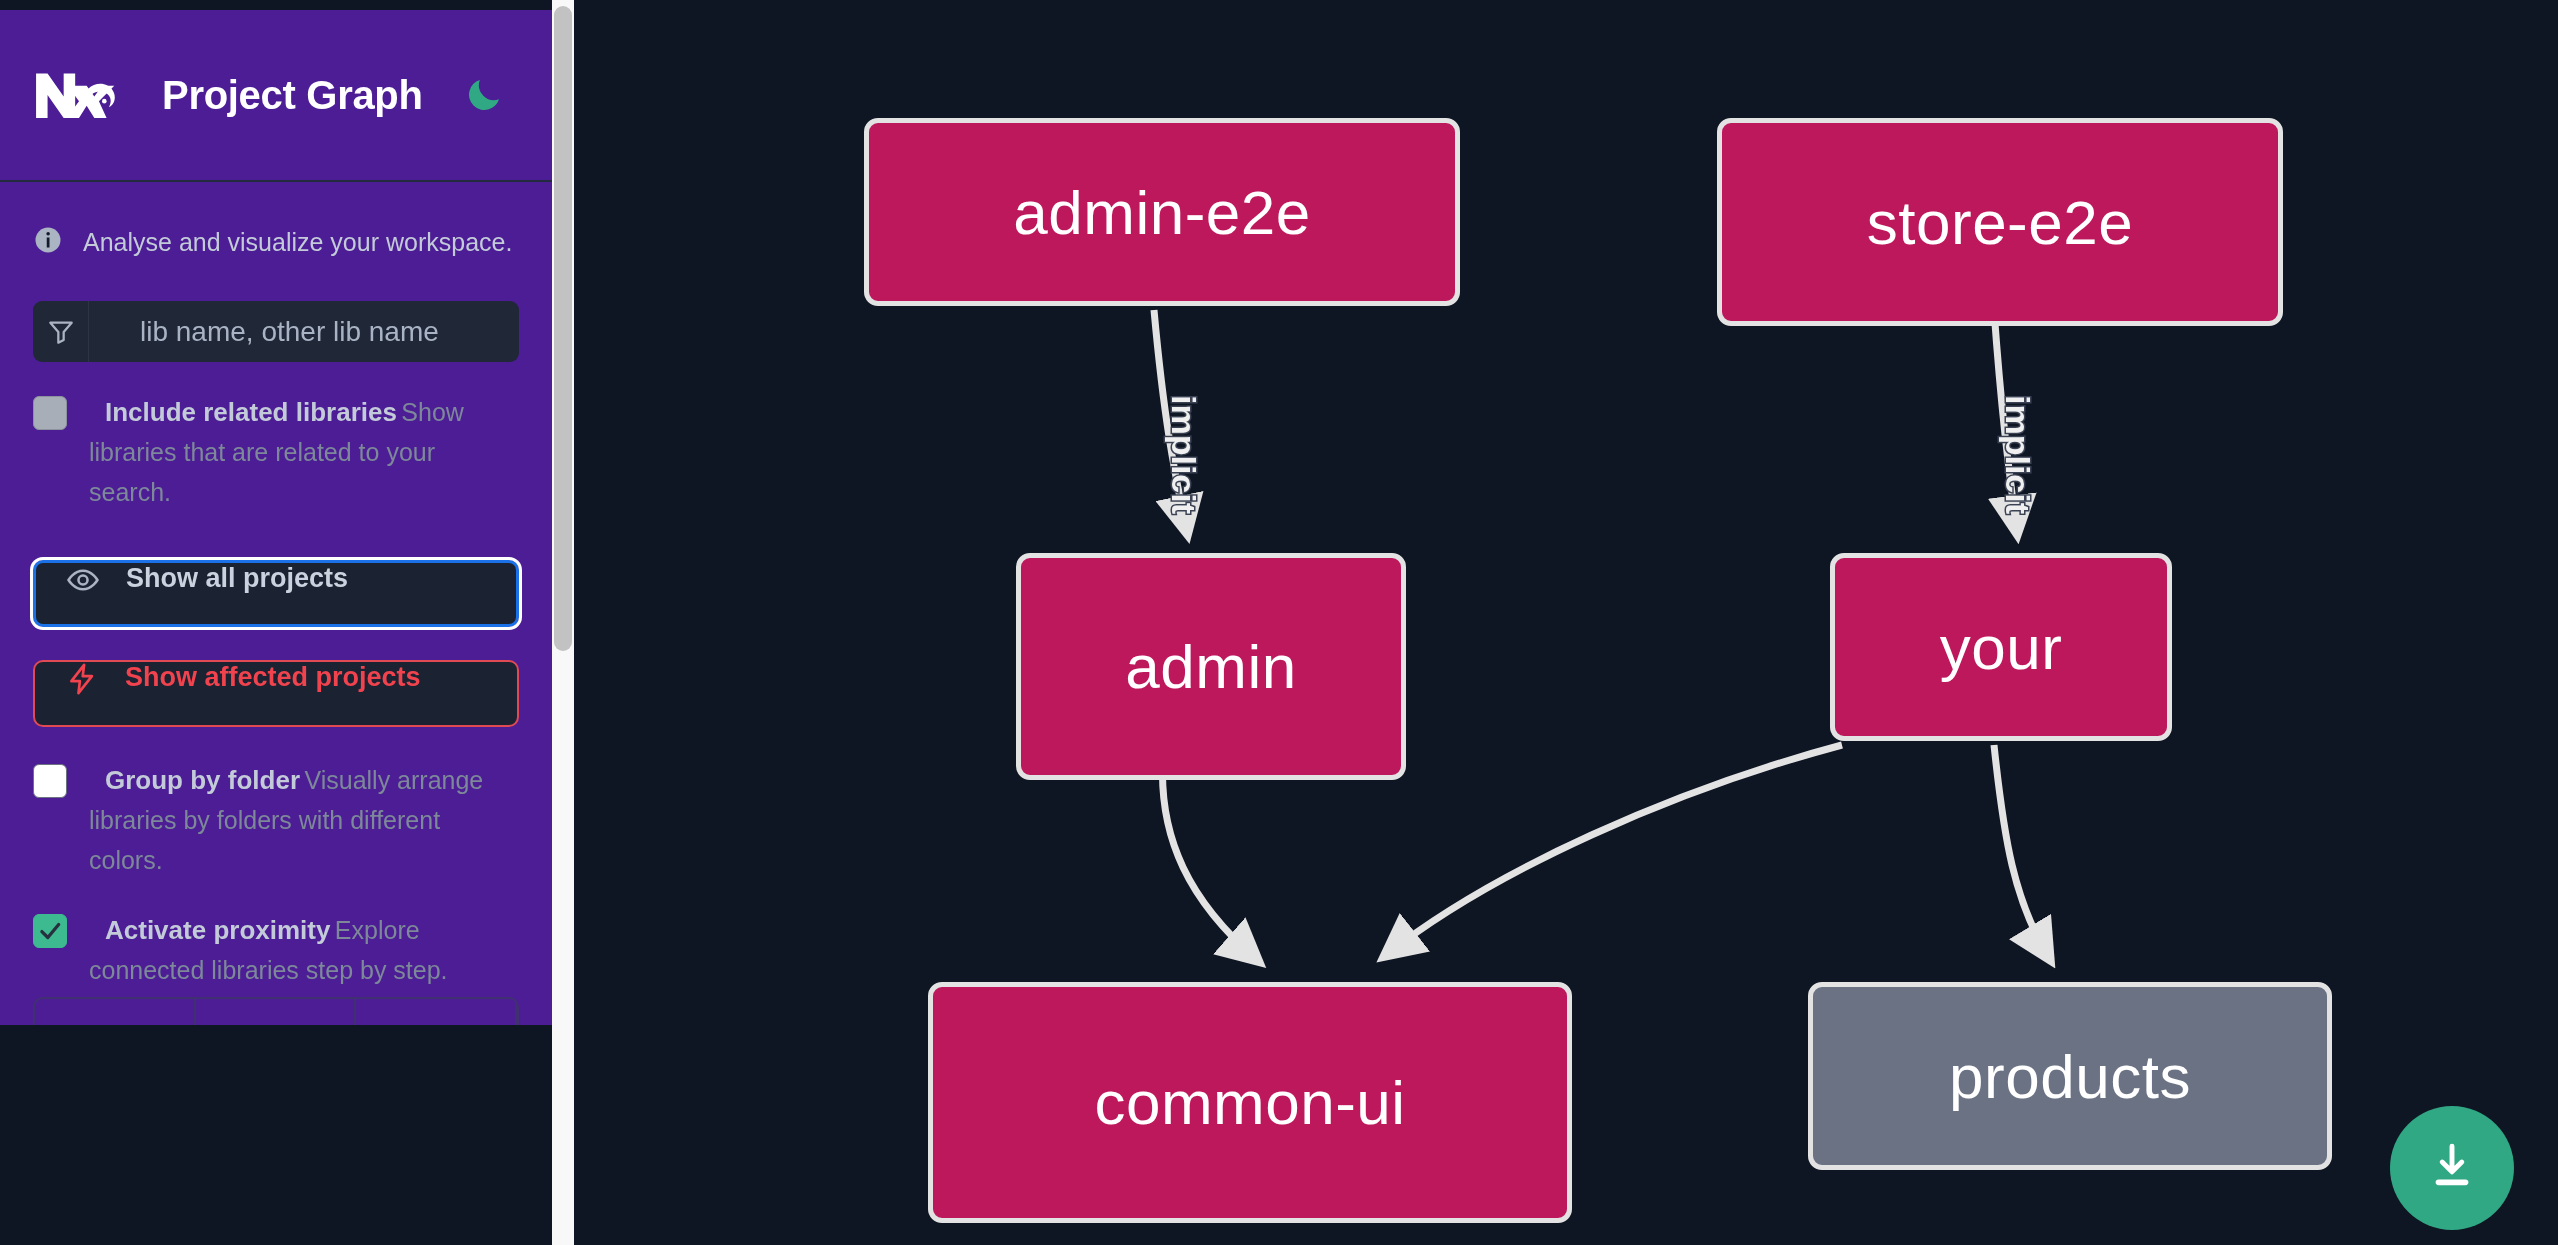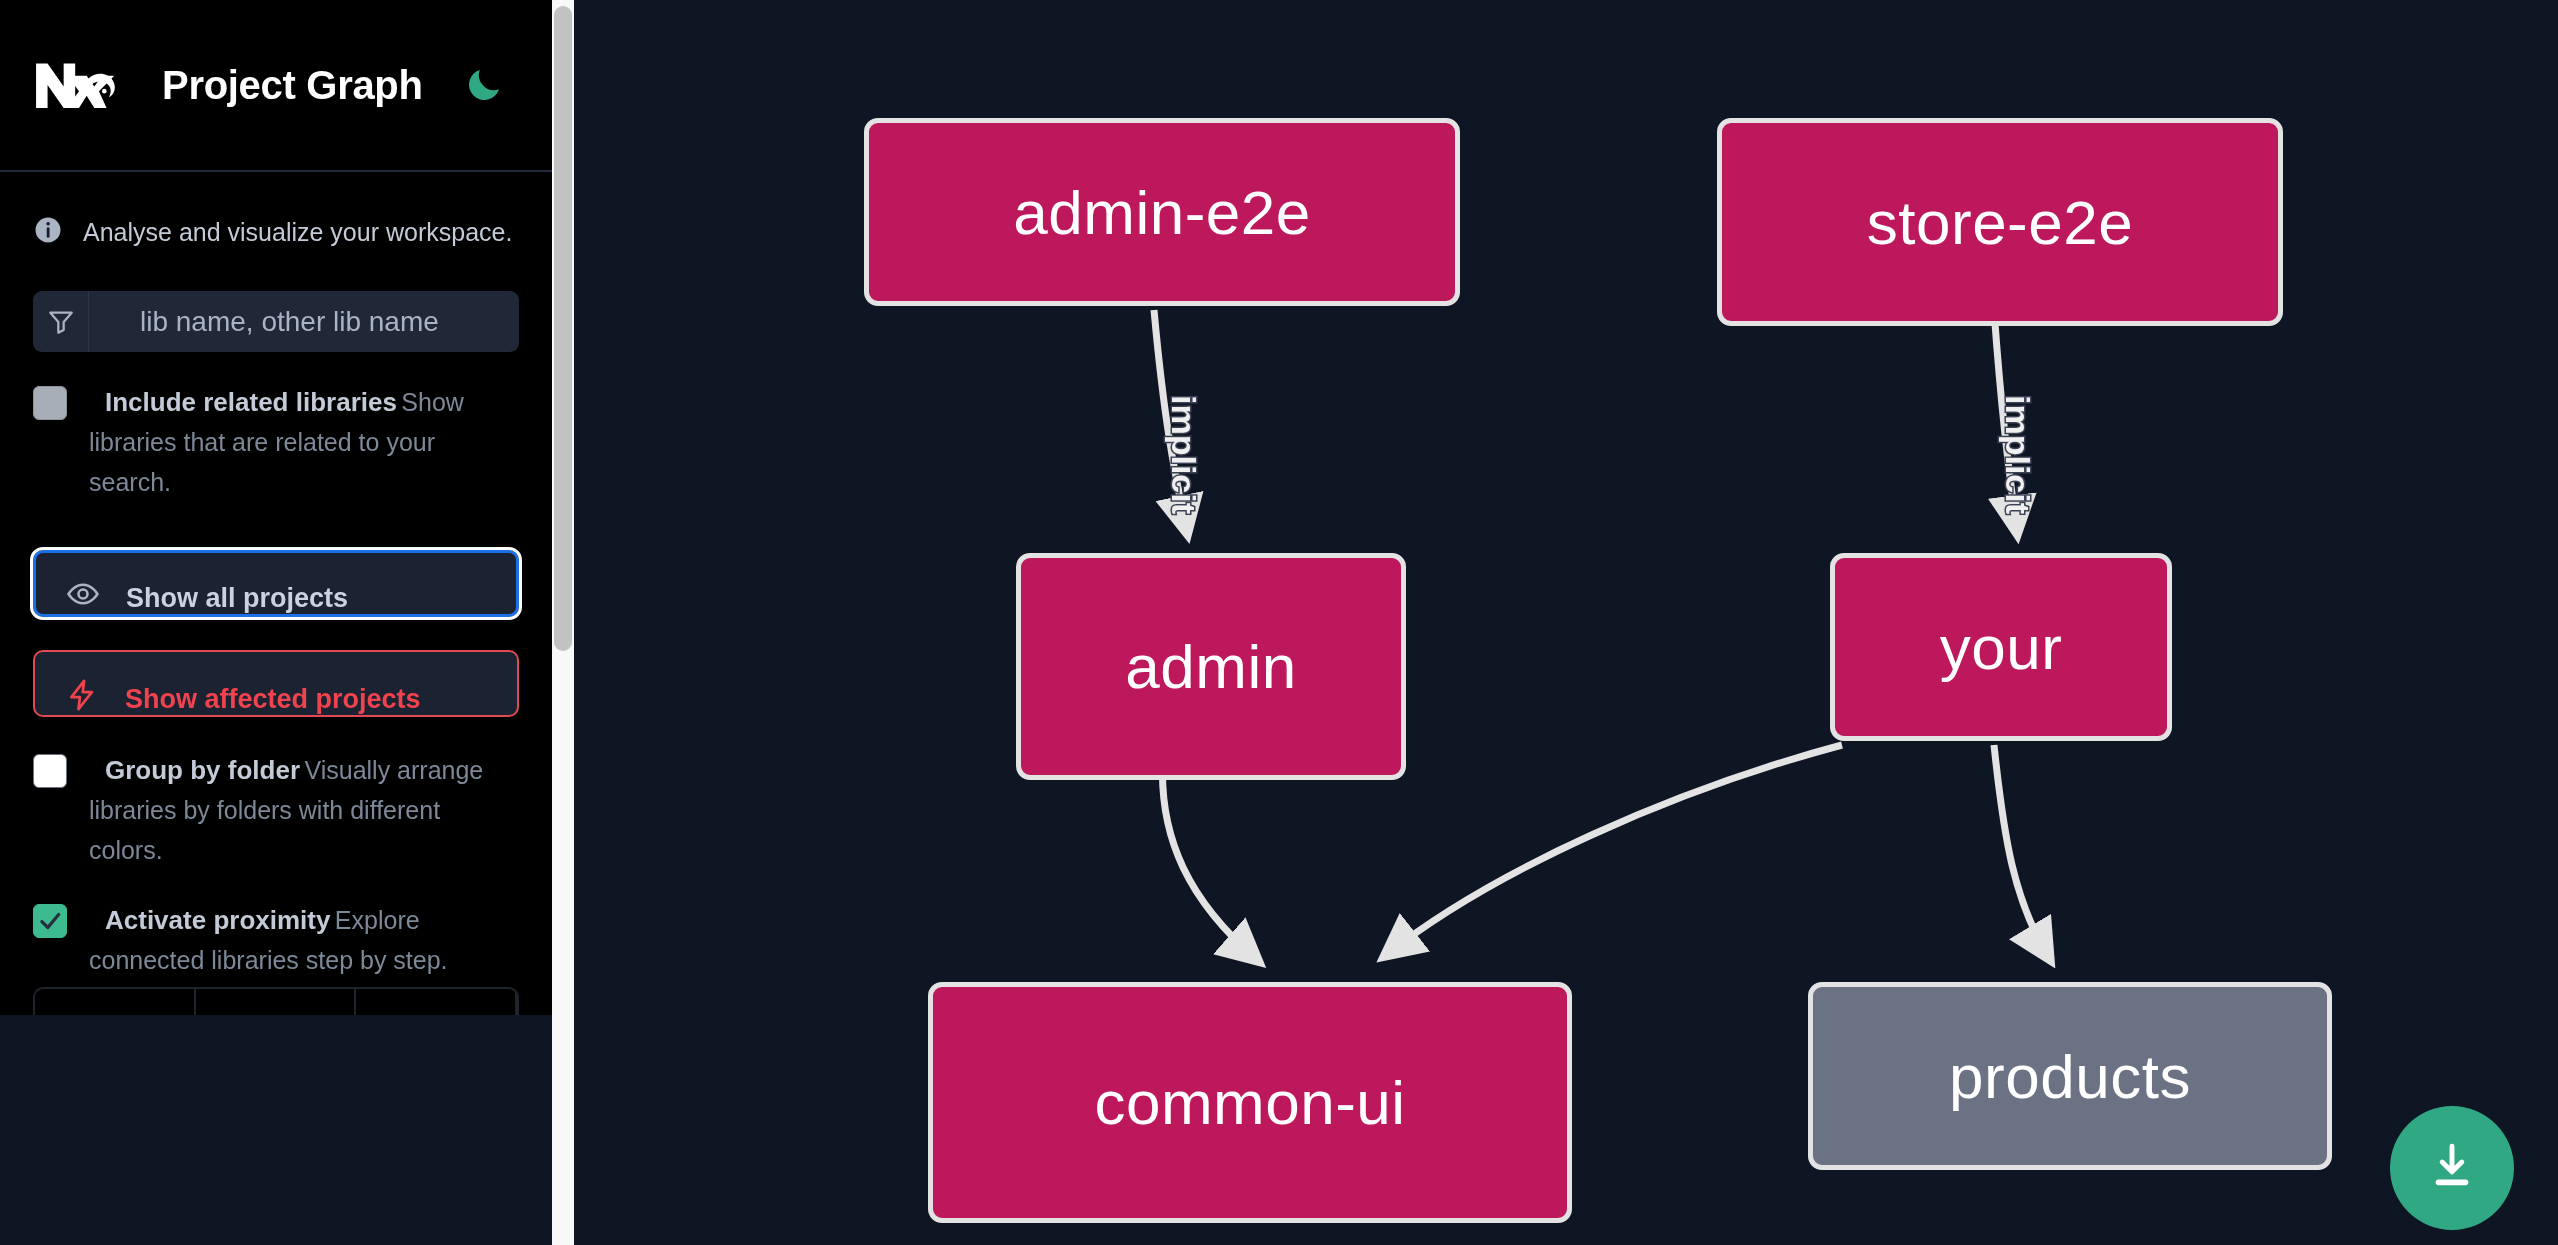--- a/index.html
+++ b/index.html
@@ -6,23 +6,23 @@
   html, body {
     width: 2558px; height: 1245px;
     overflow: hidden;
     background: #0f1623;
     font-family: "Liberation Sans", sans-serif;
   }
   #app { position: relative; width: 2558px; height: 1245px; background: #0f1623; }
 
   
   #sidebar {
-    position: absolute; left: 0; top: 0;
+    position: absolute; left: 0; top: 10px;
     width: 552px; height: 1015px;
-    background: #000000;
+    background: #4c1d95;
     overflow: hidden;
   }
   #sidebar-header {
     height: 172px;
     display: flex; align-items: center;
     padding: 0 33px;
     border-bottom: 2px solid #222b3d;
   }
   .nx-logo { width: 92px; height: 58px; flex: 0 0 auto; }
   #app-title {
@@ -88,21 +88,21 @@
     display: flex; align-items: center; justify-content: center;
   }
   .chk-text { margin-left: 22px; }
   .chk-title { color: #c3cbd8; font-size: 26px; font-weight: 700; line-height: 34px; margin-left: 16px; }
   .chk-desc  { color: #7d8899; font-size: 25px; line-height: 40px; max-width: 420px; }
 
   
   #btn-stack { margin-top: 48px; }
   .gbtn {
     height: 67px; width: 100%;
-    display: flex; align-items: flex-end;
+    display: flex; align-items: flex-start;
     border-radius: 10px;
     background: #1b2232;
     border: 2px solid #3a4254;
     padding-left: 30px;
     margin-bottom: 33px;
     cursor: pointer;
   }
   .gbtn .lbl { font-size: 27px; font-weight: 700; margin-left: 26px; }
   #btn-show-all {
     border: 3px solid #1b72e8;

